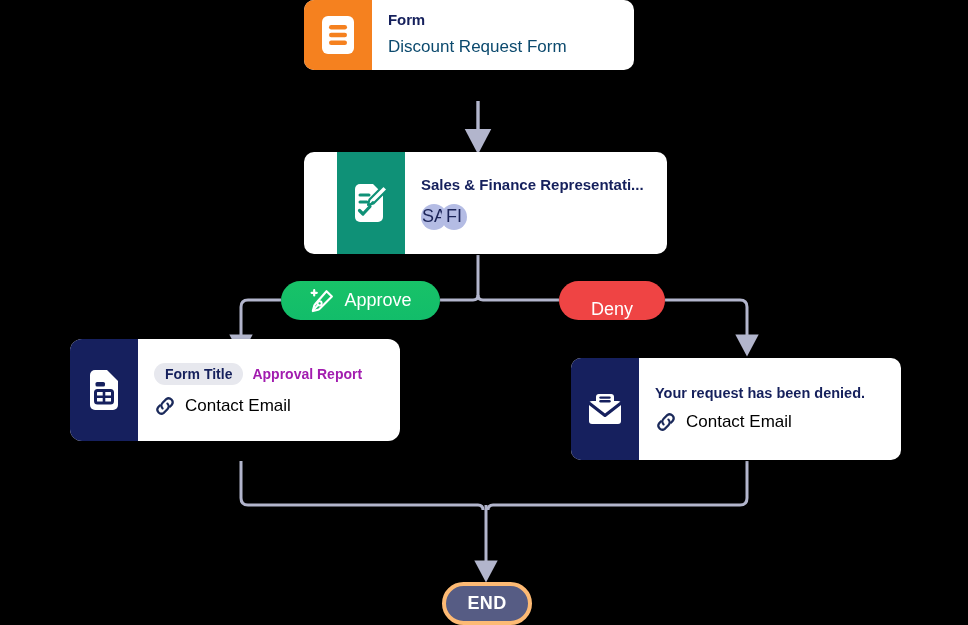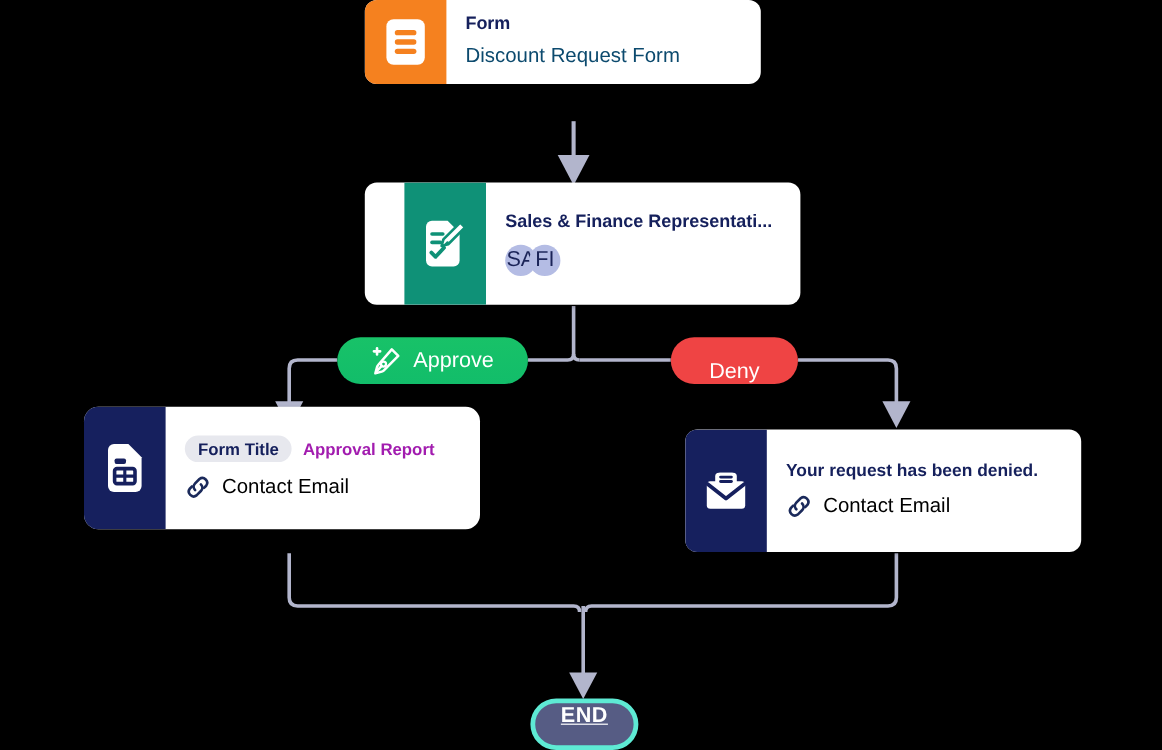--- a/index.html
+++ b/index.html
@@ -187,30 +187,29 @@
     align-items: flex-end;
   }
 
   
   #node-end {
     position: absolute;
     left: 442px; top: 582px;
     width: 90px; height: 43px;
     border-radius: 999px;
     background: #565C84;
-    border: 4px solid #5eead4;
+    border: 4px solid #fdba74;
     box-sizing: border-box;
     display: flex;
-    align-items: flex-start;
+    align-items: center;
     justify-content: center;
     color: #FFFFFF;
     font-size: 18px;
     font-weight: bold;
     letter-spacing: 0.4px;
-    text-decoration: underline;
   }
 </style>
 </head>
 <body>
 
 <div id="canvas">
 
   <svg id="connectors" viewBox="0 0 968 625" width="968" height="625" xmlns="http://www.w3.org/2000/svg">
     <defs>
       <marker id="arrowhead" markerWidth="9" markerHeight="9" refX="3.2" refY="4.5" orient="auto" markerUnits="strokeWidth">

